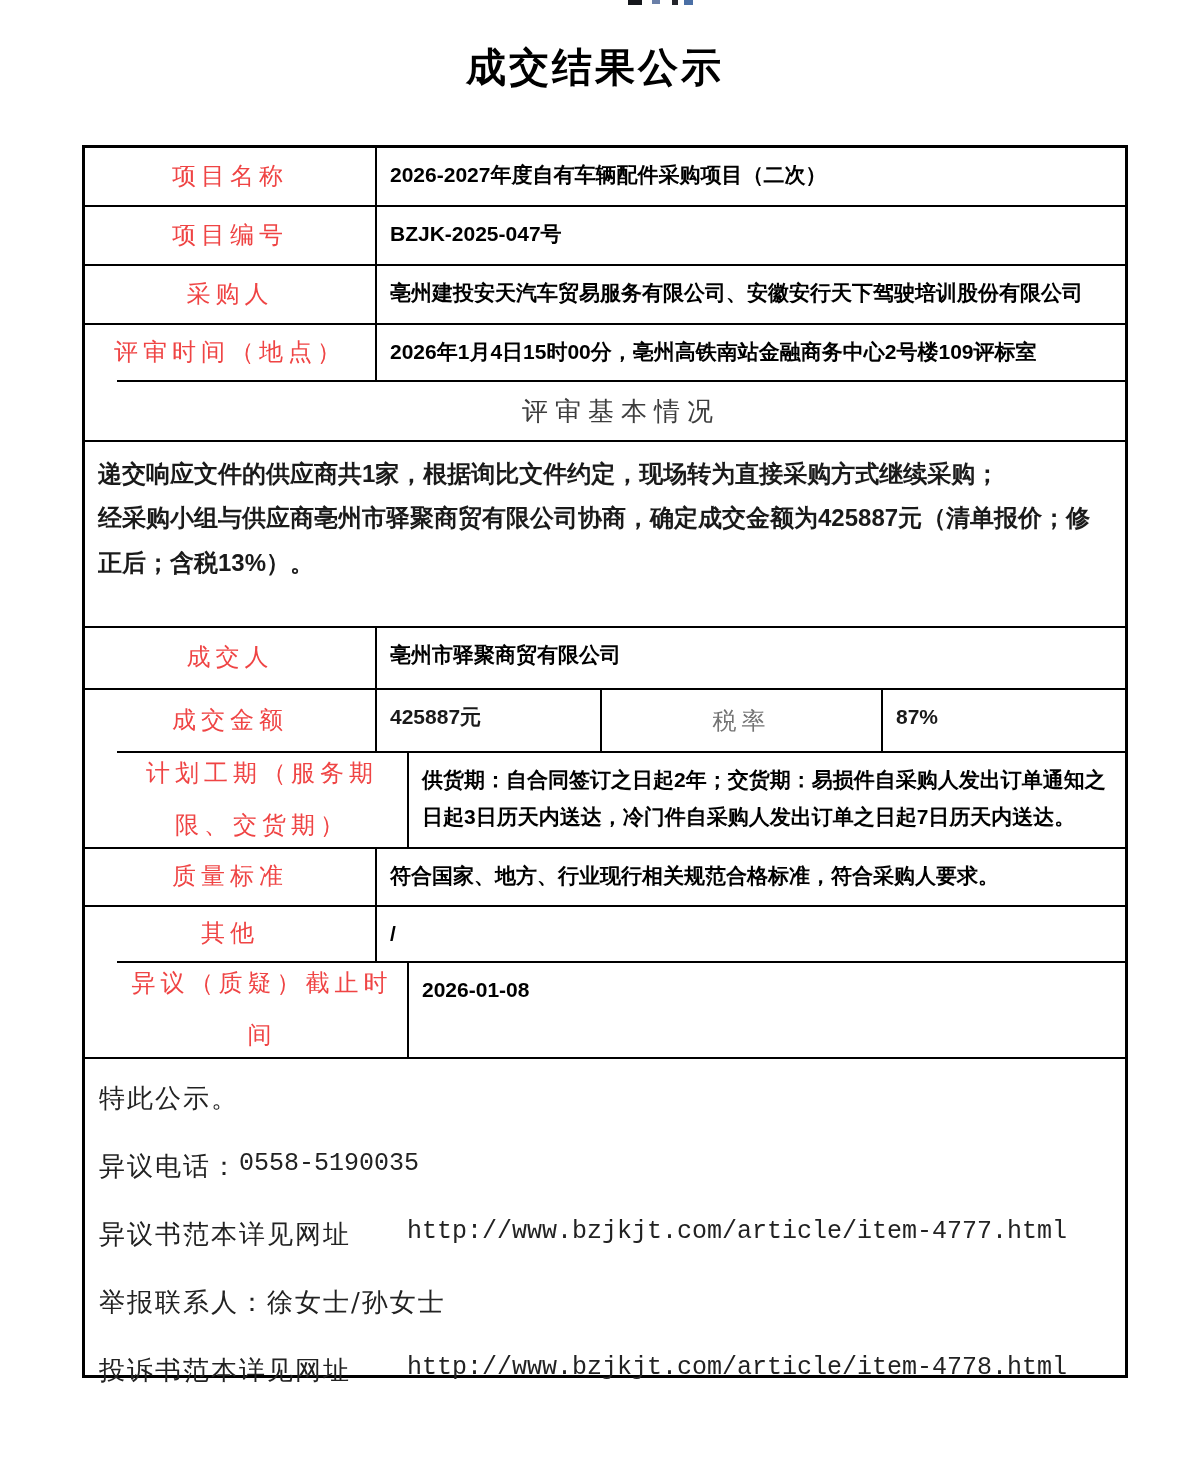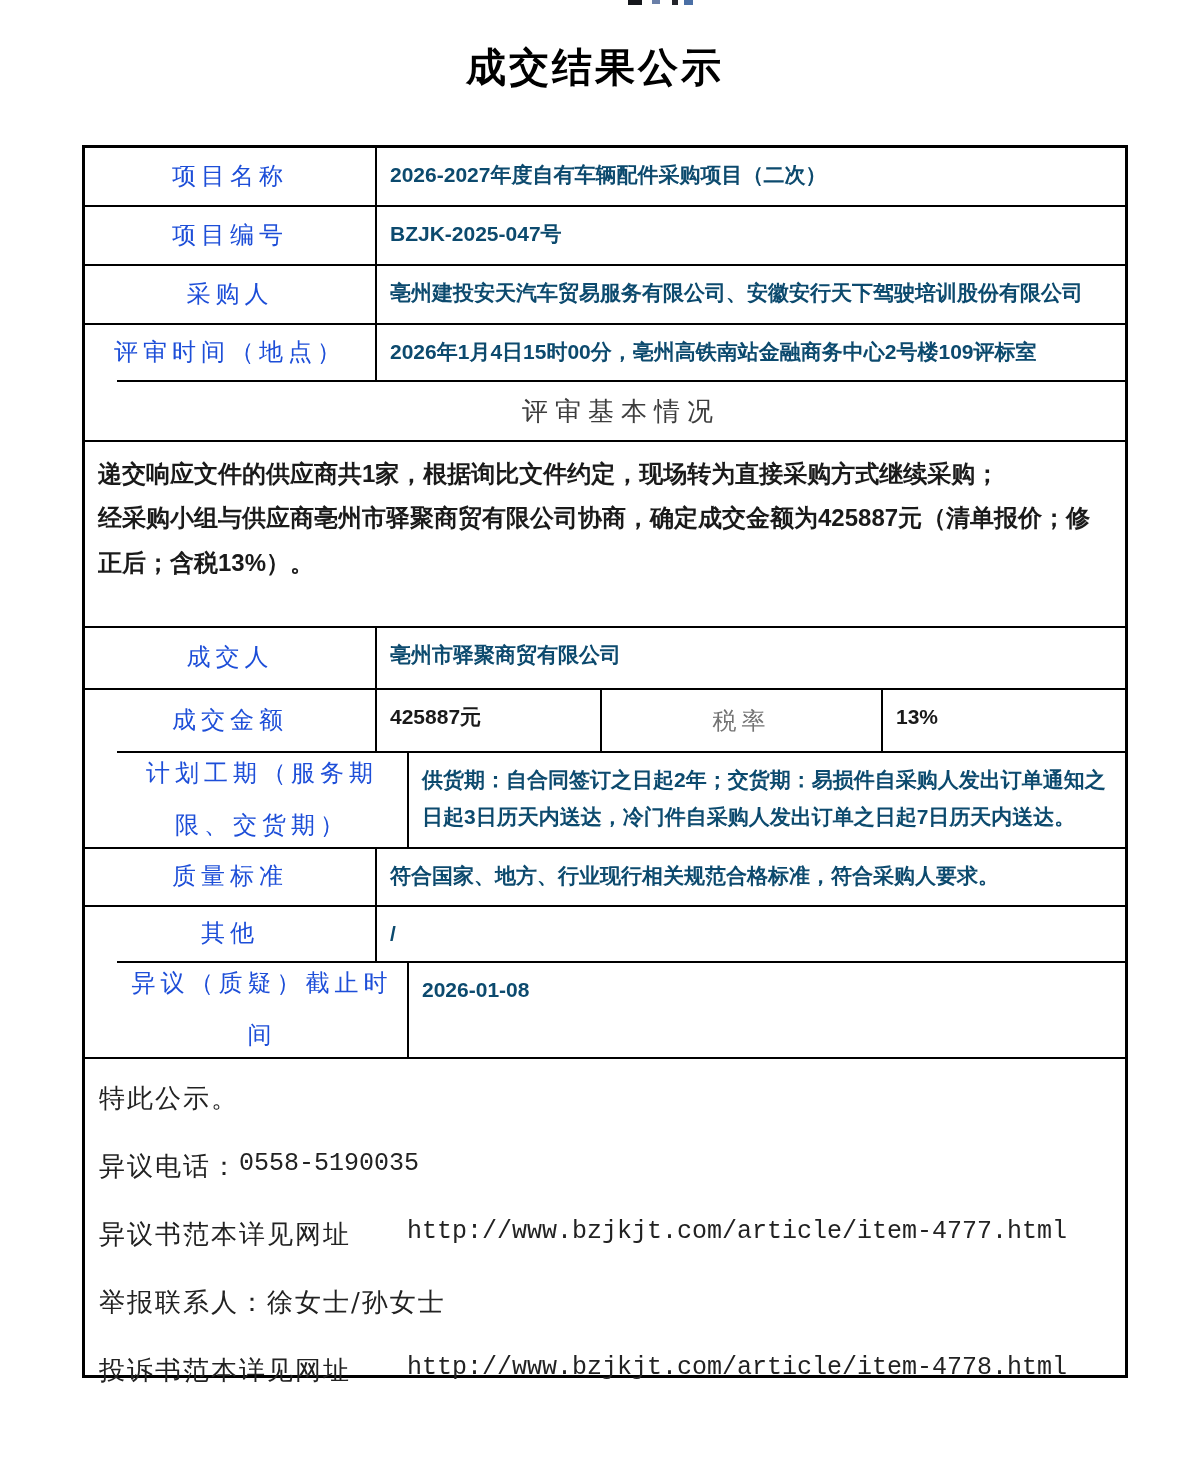--- a/index.html
+++ b/index.html
@@ -30,27 +30,27 @@
   }
   .t-row { display:flex; box-sizing:border-box; border-top:2px solid #000; }
   .t-row.first { border-top:none; }
 
   .cell-label {
     flex:0 0 292px; width:292px; box-sizing:border-box;
     border-right:2px solid #000;
     display:flex; align-items:center; justify-content:center;
     text-align:center; padding:2px 8px;
     font-family:"DejaVu Serif","Liberation Serif",serif;
-    font-size:24px; color:#1d4ed8; letter-spacing:5px; line-height:2.15;
+    font-size:24px; color:#ef4444; letter-spacing:5px; line-height:2.15;
     font-weight:400;
   }
   .cell-value {
     flex:1 1 auto; box-sizing:border-box;
     padding:9px 13px;
-    font-size:21px; font-weight:600; color:#0c4a6e; line-height:1.75;
+    font-size:21px; font-weight:600; color:#000000; line-height:1.75;
   }
   .cell-mid-label {
     flex:0 0 283px; width:283px; box-sizing:border-box;
     border-right:2px solid #000; border-left:2px solid #000;
     display:flex; align-items:center; justify-content:center;
     font-family:"DejaVu Serif","Liberation Serif",serif;
     font-size:24px; color:#737373; letter-spacing:5px; font-weight:400;
   }
   .cell-amount {
     flex:0 0 223px; width:223px; box-sizing:border-box;
@@ -136,21 +136,21 @@
 
   <div class="t-row h62">
     <div class="cell-label">成交人</div>
     <div class="cell-value">亳州市驿聚商贸有限公司</div>
   </div>
 
   <div class="t-row h63">
     <div class="cell-label">成交金额</div>
     <div class="cell-amount">425887元</div>
     <div class="cell-mid-label">税率</div>
-    <div class="cell-tax">13%</div>
+    <div class="cell-tax">87%</div>
   </div>
 
   <div class="t-row h104">
     <div class="cell-label">计划工期（服务期限、交货期）</div>
     <div class="cell-value">供货期：自合同签订之日起2年；交货期：易损件自采购人发出订单通知之日起3日历天内送达，冷门件自采购人发出订单之日起7日历天内送达。</div>
   </div>
 
   <div class="t-row h58">
     <div class="cell-label">质量标准</div>
     <div class="cell-value">符合国家、地方、行业现行相关规范合格标准，符合采购人要求。</div>

